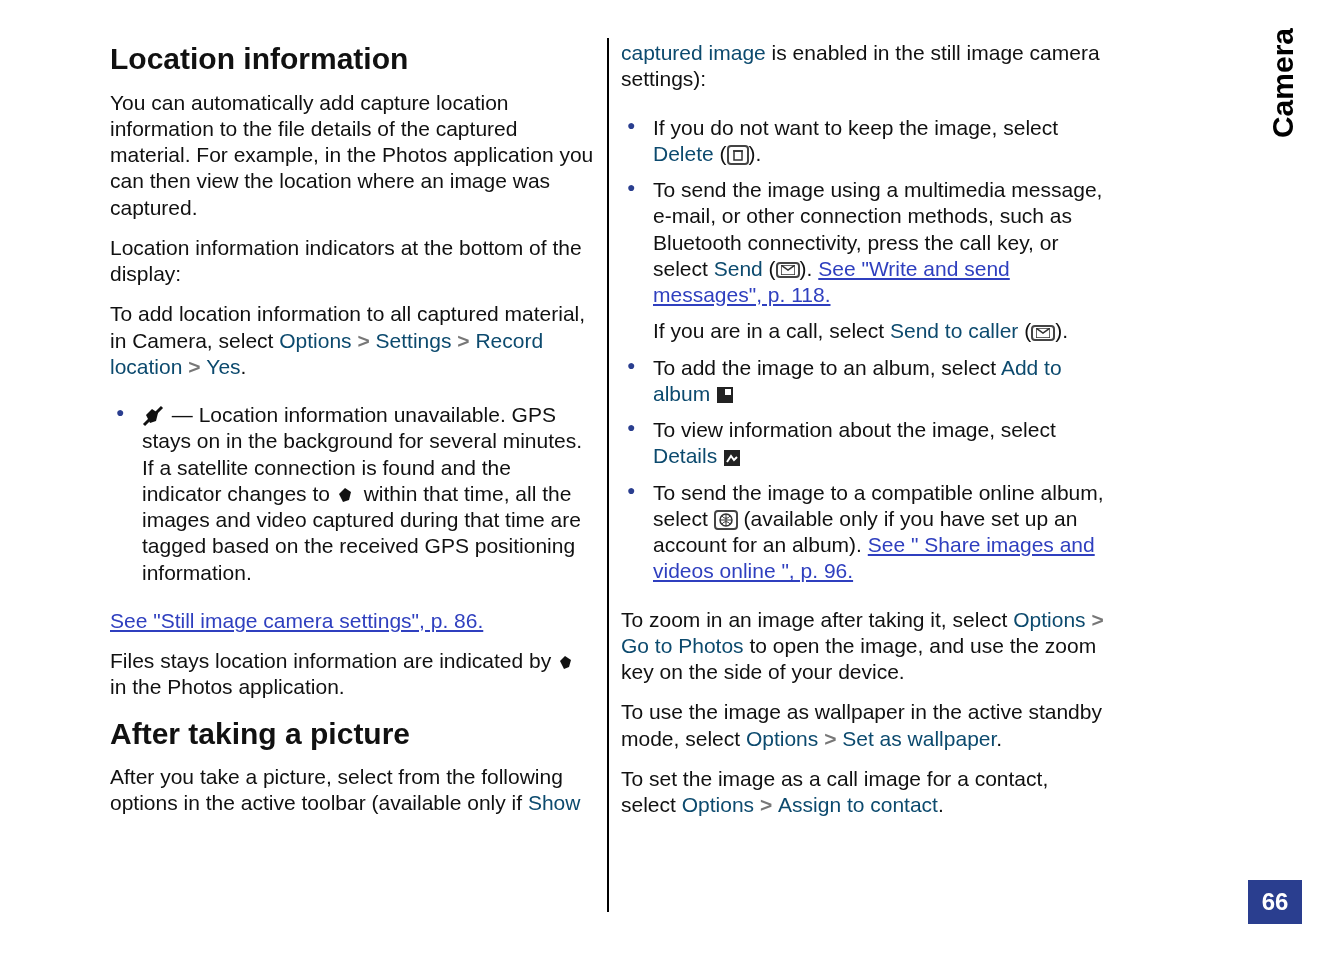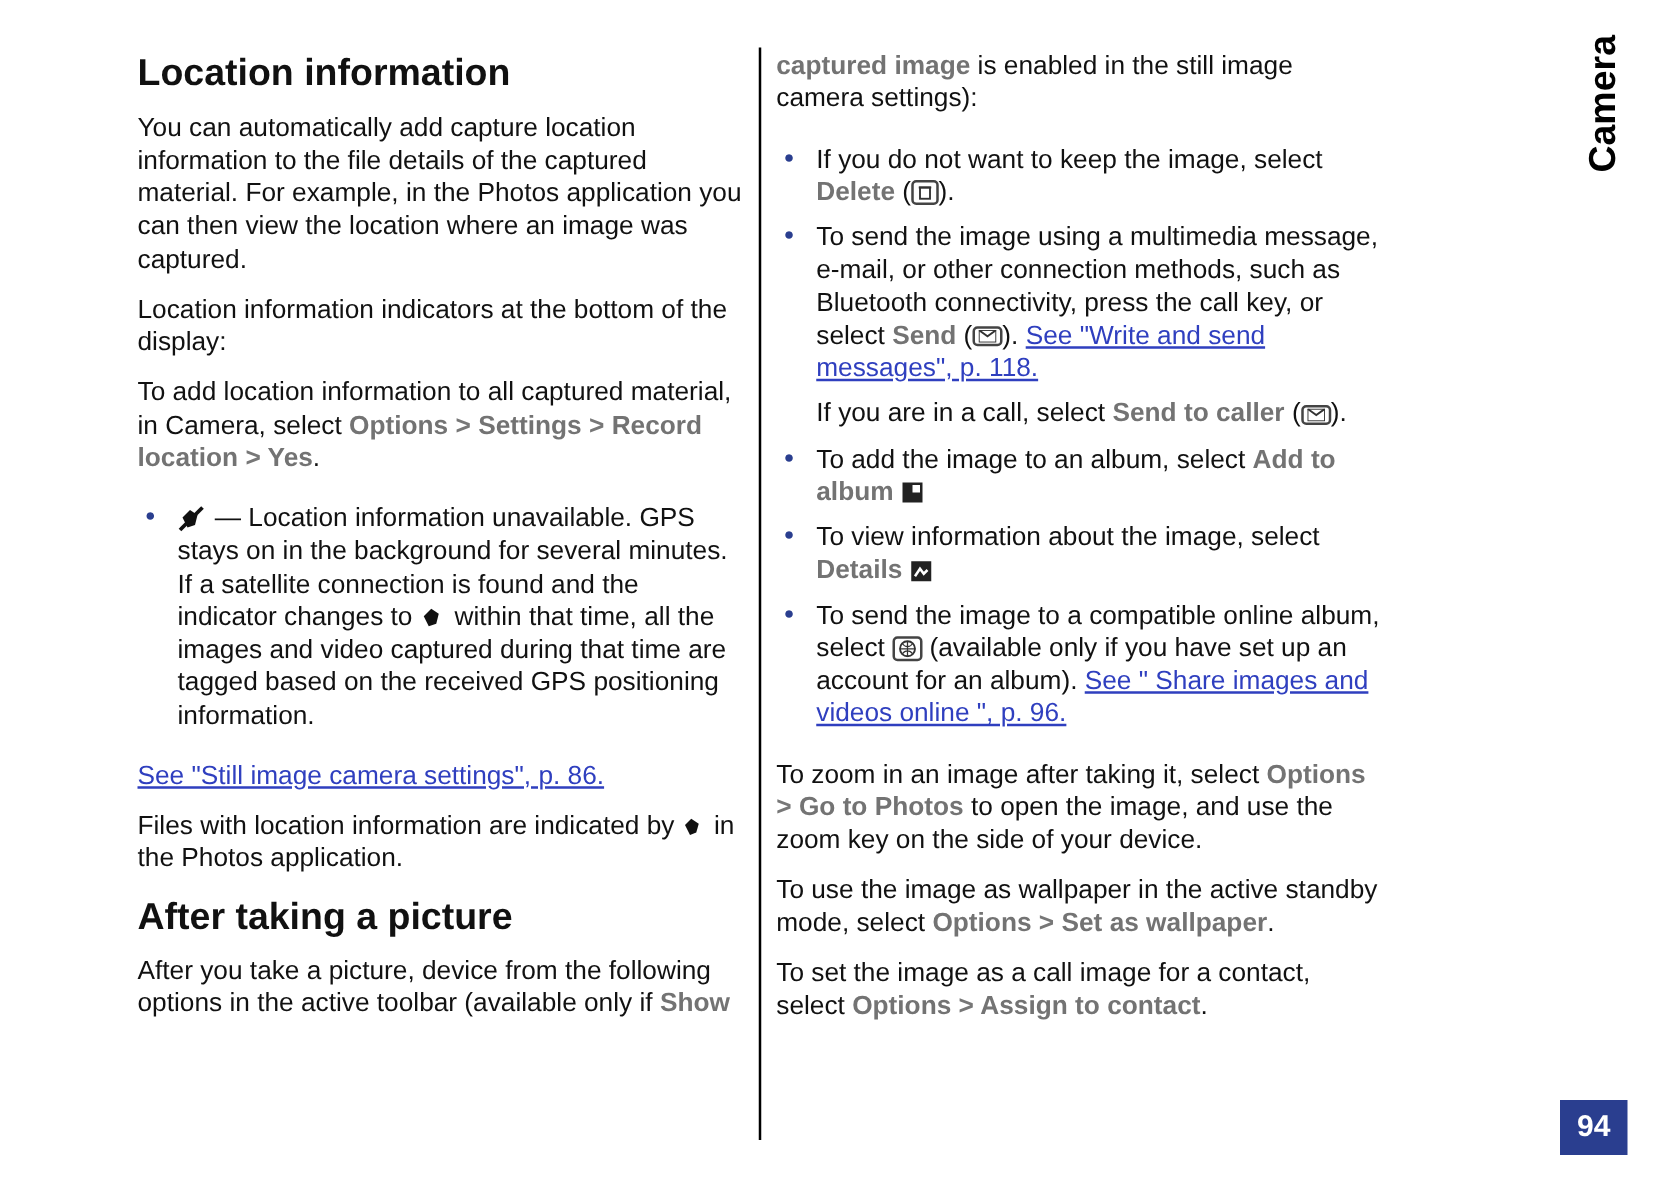--- a/index.html
+++ b/index.html
@@ -28,21 +28,21 @@
     width: 2px;
     background: #000;
     margin: 8px 6px;
   }
   h2 {
     font-size: 30px;
     font-weight: bold;
     margin: 10px 0 12px 0;
   }
   p { margin: 10px 0 14px 0; }
-  .bold { font-weight: bold; color: #737373; }
+  .bold { font-weight: normal; color: #0c4a6e; }
   .gt { color: #777; font-weight: bold; }
   ul { list-style: none; padding: 0; margin: 22px 0; }
   ul li {
     position: relative;
     padding-left: 32px;
     margin-bottom: 10px;
   }
   ul li::before {
     content: "●";
     position: absolute;
@@ -132,32 +132,32 @@
               <path d="M3 9l6-6 6 4-2 8-6 2z" fill="#111"></path>
             </svg>
         </span>
         <span> within that time, all the images and video captured during that time are tagged based on the received GPS positioning information.</span>
       </li>
     </ul>
     <p>
       <a class="link">See "Still image camera settings", p. 86.</a>
     </p>
     <p>
-      <span>Files with location information are indicated by </span>
+      <span>Files stays location information are indicated by </span>
       <span class="icon">
         <svg width="20" height="18">
             <path d="M3 8l5-5 6 4-2 7-5 2z" fill="#111"></path>
           </svg>
       </span>
       <span> in the Photos application.</span>
     </p>
 
     <h2>After taking a picture</h2>
     <p>
-      <span>After you take a picture, device from the following options in the active toolbar (available only if </span>
+      <span>After you take a picture, select from the following options in the active toolbar (available only if </span>
       <span class="bold">Show</span>
     </p>
   </div>
 
   <div class="divider"></div>
 
   <div class="col">
     <p>
       <span class="bold">captured image</span>
       <span> is enabled in the still image camera settings):</span>
@@ -235,14 +235,14 @@
       <span>To set the image as a call image for a contact, select </span>
       <span class="bold">Options</span>
       <span class="gt"> &gt; </span>
       <span class="bold">Assign to contact</span><span>.</span>
     </p>
   </div>
 </div>
 
 <div class="sidebar">
   <div class="side-label">Camera</div>
-  <div class="page-num">94</div>
+  <div class="page-num">66</div>
 </div>
 
 </body></html>

